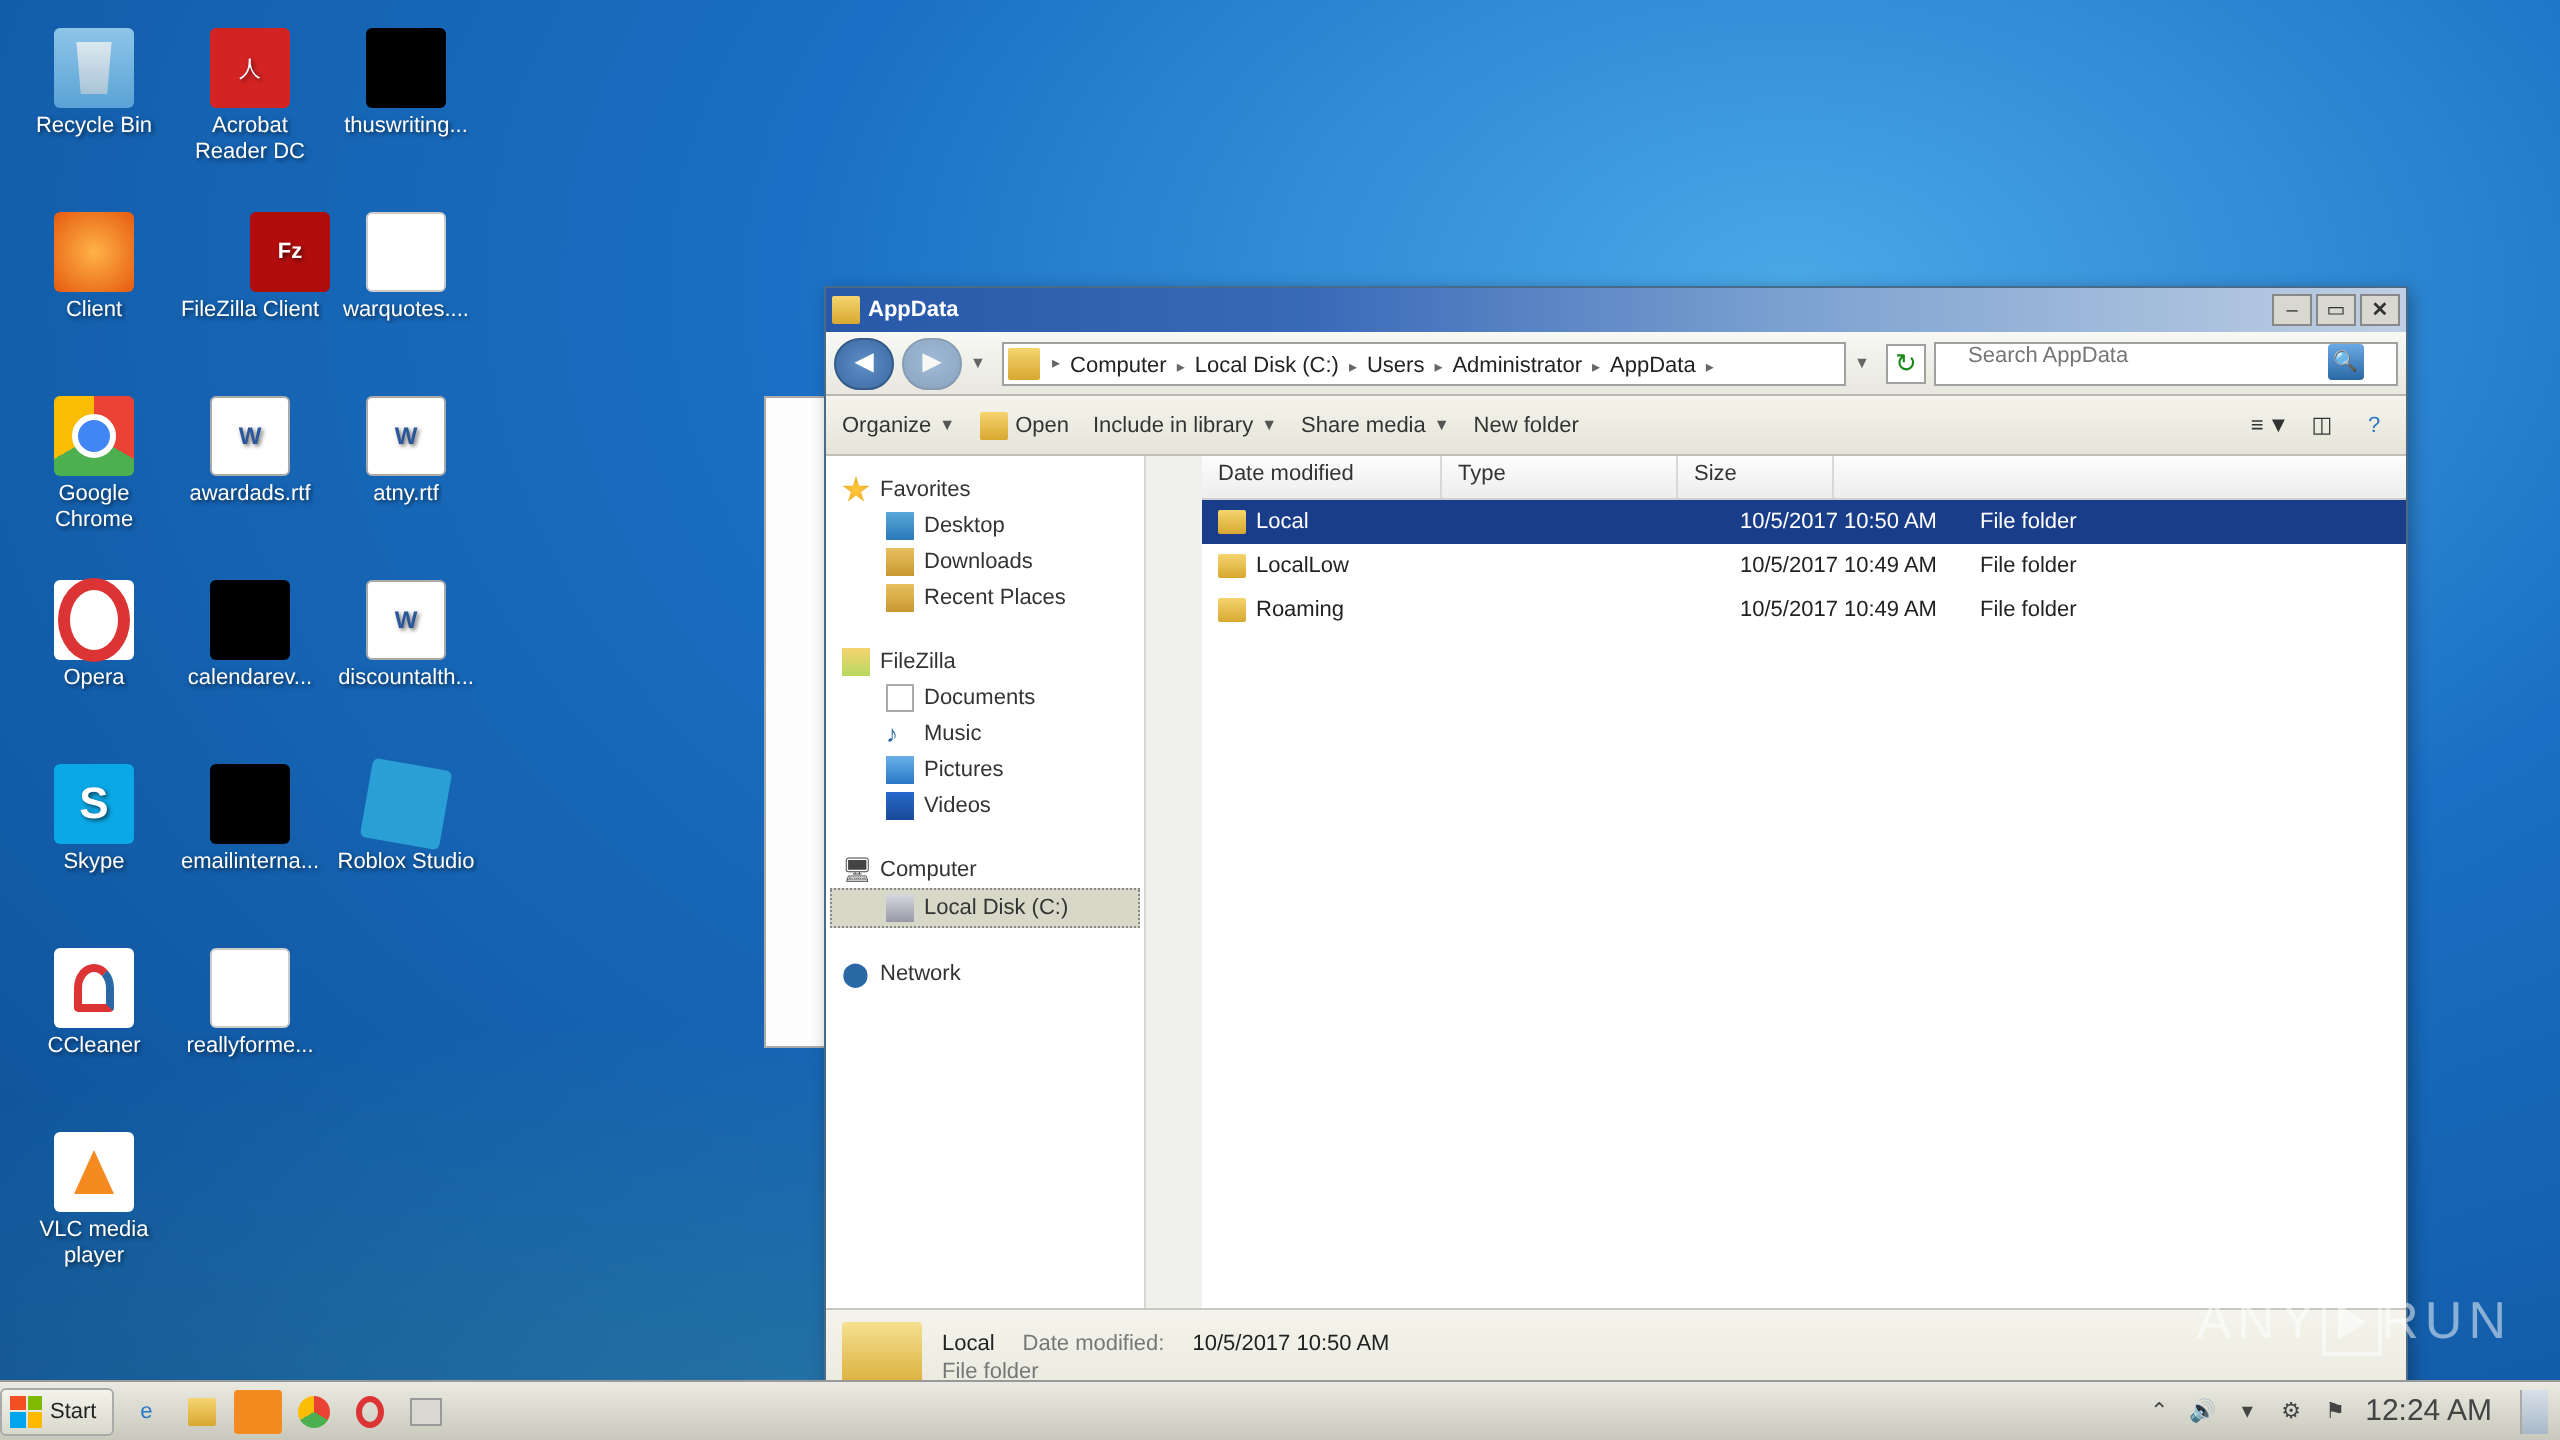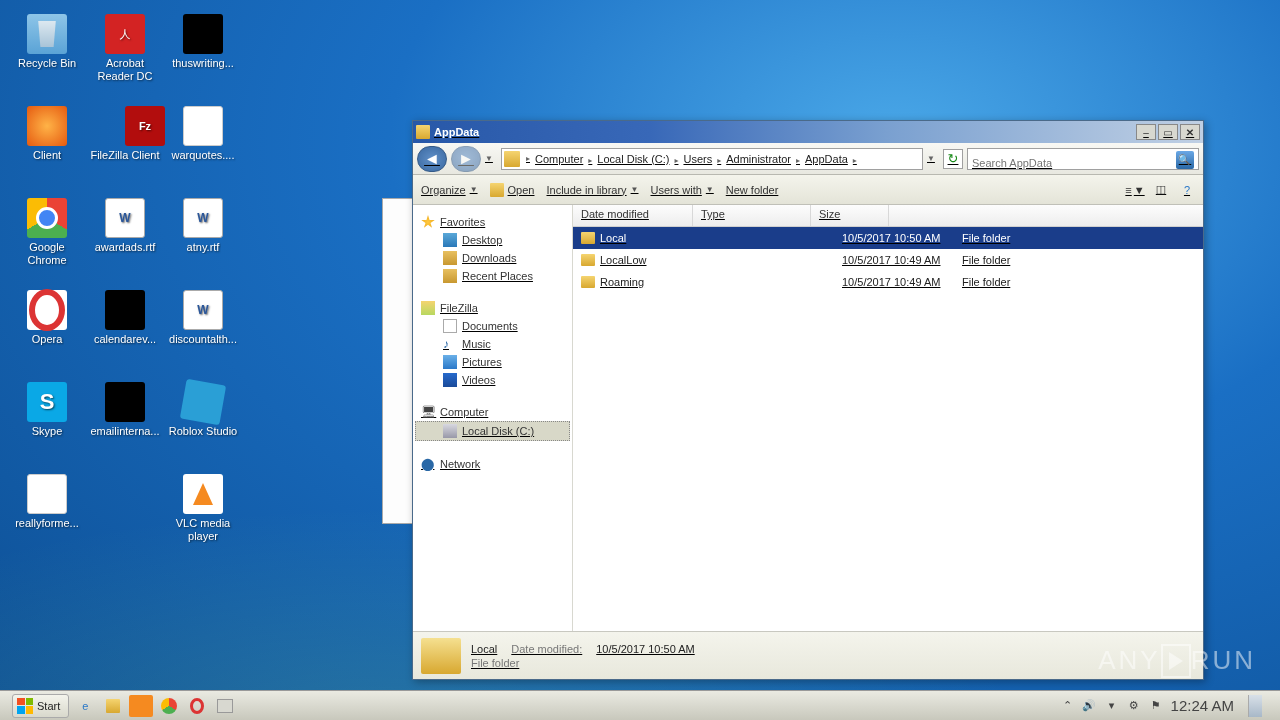--- a/index.html
+++ b/index.html
@@ -23,47 +23,47 @@
 .i-opera::before { content: ""; width: 24px; height: 30px; border: 6px solid #dc3434; border-radius: 50%; }
 .i-skype { background: #0aa8e6; border-radius: 6px; color: #fff; font-weight: bold; font-size: 22px; }
 .i-ccleaner { background: #fff; }
 .i-vlc { background: #fff; }
 .i-roblox { background: #2a9fd6; transform: rotate(10deg); }
 .i-word { background: #fff; border: 1px solid #aaa; color: #2b579a; font-weight: bold; font-size: 12px; }
 .i-black { background: #000; width: 44px; height: 30px; }
 .i-blank { background: #fff; border: 1px solid #ccc; }
 
 
-.window { position: absolute; left: 412px; top: 120px; width: 792px; height: 560px; background: #f0f0ec; border: 1px solid #4a6a8a; box-shadow: 2px 2px 8px rgba(0,0,0,0.3); display: flex; flex-direction: column; font-size: 12px; text-decoration: underline; }
+.window { position: absolute; left: 412px; top: 143px; width: 792px; height: 560px; background: #f0f0ec; border: 1px solid #4a6a8a; box-shadow: 2px 2px 8px rgba(0,0,0,0.3); display: flex; flex-direction: column; font-size: 12px; }
 .titlebar { height: 22px; background: linear-gradient(to right, #2858a8 0%, #3868b8 30%, #7aa0d0 60%, #c0d0e4 100%); display: flex; align-items: center; color: #fff; padding: 0 3px; }
 .titlebar .ticon { width: 14px; height: 14px; background: linear-gradient(#f5d470, #d8a830); margin-right: 4px; border-radius: 1px; }
 .titlebar .ttext { flex: 1; font-size: 11px; font-weight: bold; }
 .wbtn { width: 20px; height: 16px; background: #d8d8d0; border: 1px solid #888; margin-left: 2px; display: flex; align-items: center; justify-content: center; font-size: 10px; color: #333; cursor: pointer; }
 .wbtn.close { font-weight: bold; }
 
 .addrbar { height: 32px; background: linear-gradient(#f8f8f4, #e8e8e0); border-bottom: 1px solid #b8b8b0; display: flex; align-items: center; padding: 0 4px; gap: 4px; }
 .navbtn { width: 30px; height: 26px; border-radius: 13px; background: radial-gradient(#6090c8, #3a68a0); border: 1px solid #345a88; display: flex; align-items: center; justify-content: center; color: #fff; font-size: 16px; cursor: pointer; }
 .navbtn.disabled { opacity: 0.55; }
 .navdown { width: 12px; font-size: 8px; color: #666; cursor: pointer; }
 .breadcrumb { flex: 1; height: 22px; background: #fff; border: 1px solid #a0a0a0; display: flex; align-items: center; padding: 0 2px; }
 .bcfolder { width: 16px; height: 16px; background: linear-gradient(#f5d470, #d8a830); margin-right: 4px; border-radius: 1px; }
 .bcseg { padding: 0 3px; cursor: pointer; font-size: 11px; color: #222; }
 .bcsep { color: #666; font-size: 8px; padding: 0 2px; }
 .refresh { width: 20px; height: 20px; border: 1px solid #a0a0a0; background: #fff; display: flex; align-items: center; justify-content: center; color: #1a8a1a; font-size: 13px; cursor: pointer; }
-.searchbox { width: 232px; height: 22px; background: #fff; border: 1px solid #a0a0a0; display: flex; align-items: flex-end; padding: 0 4px; }
+.searchbox { width: 232px; height: 22px; background: #fff; border: 1px solid #a0a0a0; display: flex; align-items: flex-start; padding: 0 16px; }
 .searchbox input { border: none; flex: 1; font-size: 11px; color: #888; outline: none; }
 .searchbox .sicon { width: 18px; height: 18px; background: linear-gradient(#6aa8e6, #2a68a6); display: flex; align-items: center; justify-content: center; color: #fff; font-size: 10px; cursor: pointer; border-radius: 2px; }
 
 .toolbar { height: 30px; background: linear-gradient(#f4f4ec, #e4e4d8); border-bottom: 1px solid #c0c0b8; display: flex; align-items: center; padding: 0 8px; gap: 12px; font-size: 11px; color: #333; }
 .tbitem { display: flex; align-items: center; gap: 4px; cursor: pointer; }
 .tbitem .dd { font-size: 8px; color: #555; }
 .tbright { margin-left: auto; display: flex; gap: 10px; align-items: center; }
 .tbicon { width: 16px; height: 16px; display: flex; align-items: center; justify-content: center; cursor: pointer; }
 
-.body { flex: 1; display: flex; min-height: 0; }
+.body { flex: 1; display: flex; min-height: 0; gap: 28px; }
 .navpane { width: 160px; background: #fff; border-right: 1px solid #d8d8d0; padding: 8px 2px; overflow: auto; }
 .navgroup { margin-bottom: 14px; }
 .navhead { display: flex; align-items: center; gap: 5px; padding: 2px 6px; font-size: 11px; color: #333; cursor: pointer; }
 .navitem { display: flex; align-items: center; gap: 5px; padding: 2px 6px 2px 28px; font-size: 11px; color: #333; cursor: pointer; }
 .navitem.selected { background: #d8d8c8; border: 1px dotted #888; padding-left: 27px; }
 .navic { width: 14px; height: 14px; display: inline-block; }
 .ni-star { background: radial-gradient(#ffc840, #e8a010); clip-path: polygon(50% 0, 61% 35%, 98% 35%, 68% 57%, 79% 91%, 50% 70%, 21% 91%, 32% 57%, 2% 35%, 39% 35%); }
 .ni-folder { background: linear-gradient(#f5d470, #d8a830); border-radius: 1px; }
 .ni-doc { background: #fff; border: 1px solid #aaa; }
 .ni-music { color: #2a68a6; font-size: 12px; }
@@ -96,21 +96,21 @@
 
 .detailsbar { height: 48px; border-top: 1px solid #c8c8c0; background: linear-gradient(#f4f4ec, #e8e8dc); display: flex; align-items: center; padding: 4px 8px; gap: 10px; font-size: 11px; color: #333; }
 .detailsbar .bigf { width: 40px; height: 36px; background: linear-gradient(#f5e090, #d8a830); border-radius: 2px; }
 .detailsbar .dinfo { display: flex; flex-direction: column; gap: 2px; }
 .detailsbar .d1 { display: flex; gap: 14px; }
 .detailsbar .d1 .n { color: #222; }
 .detailsbar .d1 .g { color: #777; }
 .detailsbar .d2 { color: #777; }
 
 
-.taskbar { position: absolute; left: 0; right: 0; bottom: 0; height: 30px; background: linear-gradient(#eaeae2, #c8c8bc); border-top: 1px solid #999; display: flex; align-items: center; padding: 0 12px; font-size: 11px; color: #222; }
+.taskbar { position: absolute; left: 0; right: 0; bottom: 0; height: 30px; background: linear-gradient(#eaeae2, #c8c8bc); border-top: 1px solid #999; display: flex; align-items: center; padding: 0 0; font-size: 11px; color: #222; }
 .startbtn { height: 24px; padding: 0 8px 0 4px; background: linear-gradient(#f4f4ec, #d8d8cc); border: 1px solid #aaa; border-radius: 3px; display: flex; align-items: center; gap: 4px; cursor: pointer; }
 .winlogo { width: 16px; height: 16px; display: grid; grid-template: 1fr 1fr / 1fr 1fr; gap: 1px; }
 .winlogo span:nth-child(1) { background: #f25022; }
 .winlogo span:nth-child(2) { background: #7fba00; }
 .winlogo span:nth-child(3) { background: #00a4ef; }
 .winlogo span:nth-child(4) { background: #ffb900; }
 .tbapp { width: 24px; height: 22px; margin-left: 4px; display: flex; align-items: center; justify-content: center; cursor: pointer; }
 .tray { margin-left: auto; display: flex; align-items: center; gap: 8px; padding-right: 6px; color: #444; }
 .tray .tic { width: 14px; height: 14px; cursor: pointer; font-size: 11px; display: flex; align-items: center; justify-content: center; }
 .tray .clock { font-size: 15px; }
@@ -181,20 +181,26 @@
       </div>
       <div class="dicon">
         <div class="ibox i-black"></div>
         <div class="lbl">emailinterna...</div>
       </div>
       <div class="dicon">
         <div class="ibox i-roblox"></div>
         <div class="lbl">Roblox Studio</div>
       </div>
       <div class="dicon">
+        <div class="ibox i-ccleaner">
+          <span style="width:20px;height:24px;border:4px solid #dc3434;border-radius:50% 50% 10% 10%;border-right-color:#2a68a6"></span>
+        </div>
+        <div class="lbl">CCleaner</div>
+      </div>
+      <div class="dicon">
         <div class="ibox i-blank"></div>
         <div class="lbl">reallyforme...</div>
       </div>
       <div style="width: 78px; height: 92px;"></div>
       <div class="dicon">
         <div class="ibox i-vlc">
           <span style="width:0;height:0;border-left:10px solid transparent;border-right:10px solid transparent;border-bottom:22px solid #f58a20"></span>
         </div>
         <div class="lbl">VLC media player</div>
       </div>
@@ -237,21 +243,21 @@
       </div>
     <div class="tbitem">
         <span class="navic ni-folder"></span>
         <span>Open</span>
       </div>
     <div class="tbitem">
         <span>Include in library</span>
         <span class="dd">▼</span>
       </div>
     <div class="tbitem">
-        <span>Users with</span>
+        <span>Share media</span>
         <span class="dd">▼</span>
       </div>
     <div class="tbitem">
         <span>New folder</span>
       </div>
     <div class="tbright">
       <div class="tbicon">≡<span class="dd" style="margin-left:2px">▼</span></div>
       <div class="tbicon">◫</div>
       <div class="tbicon" style="color:#2a78c8">?</div>
     </div>

